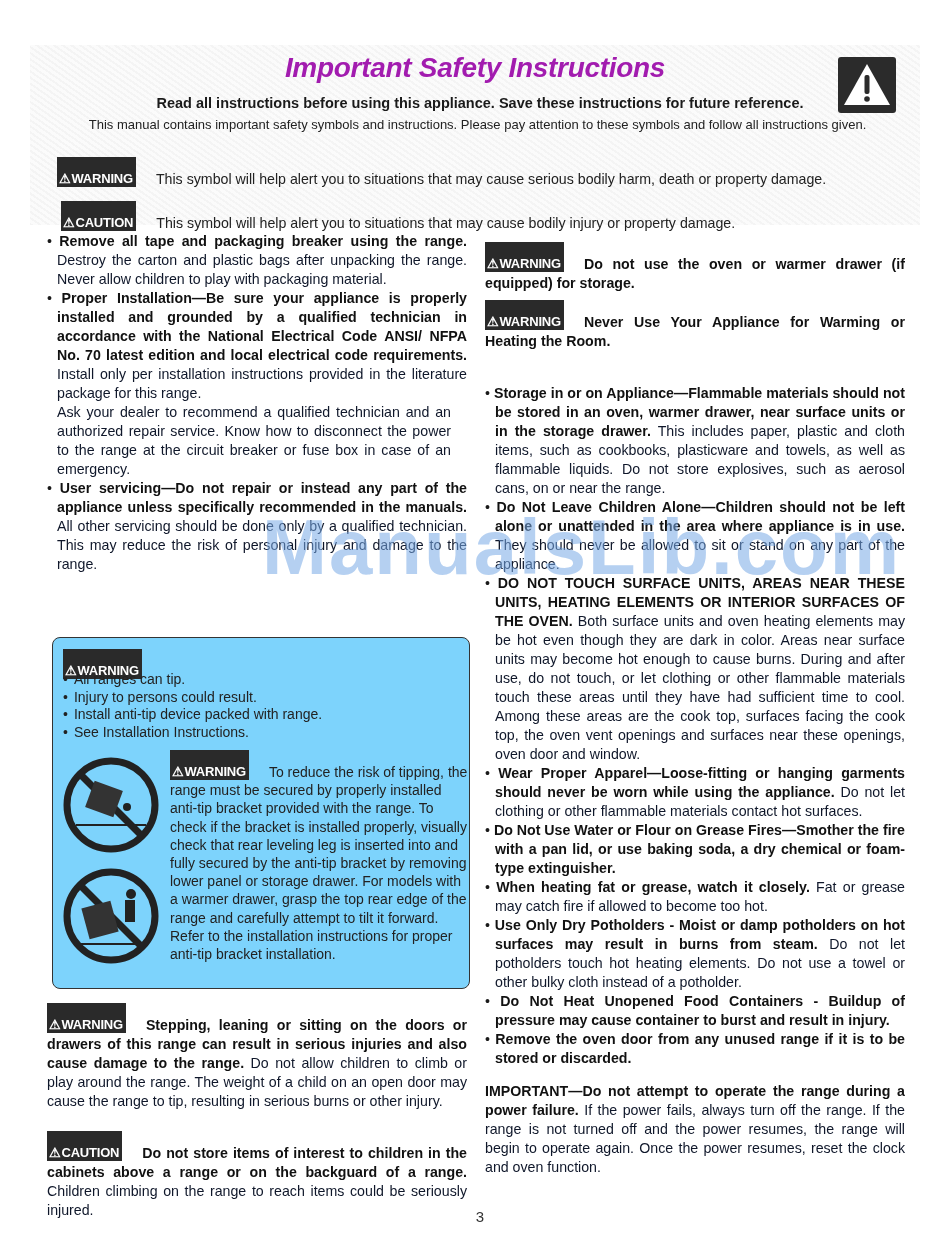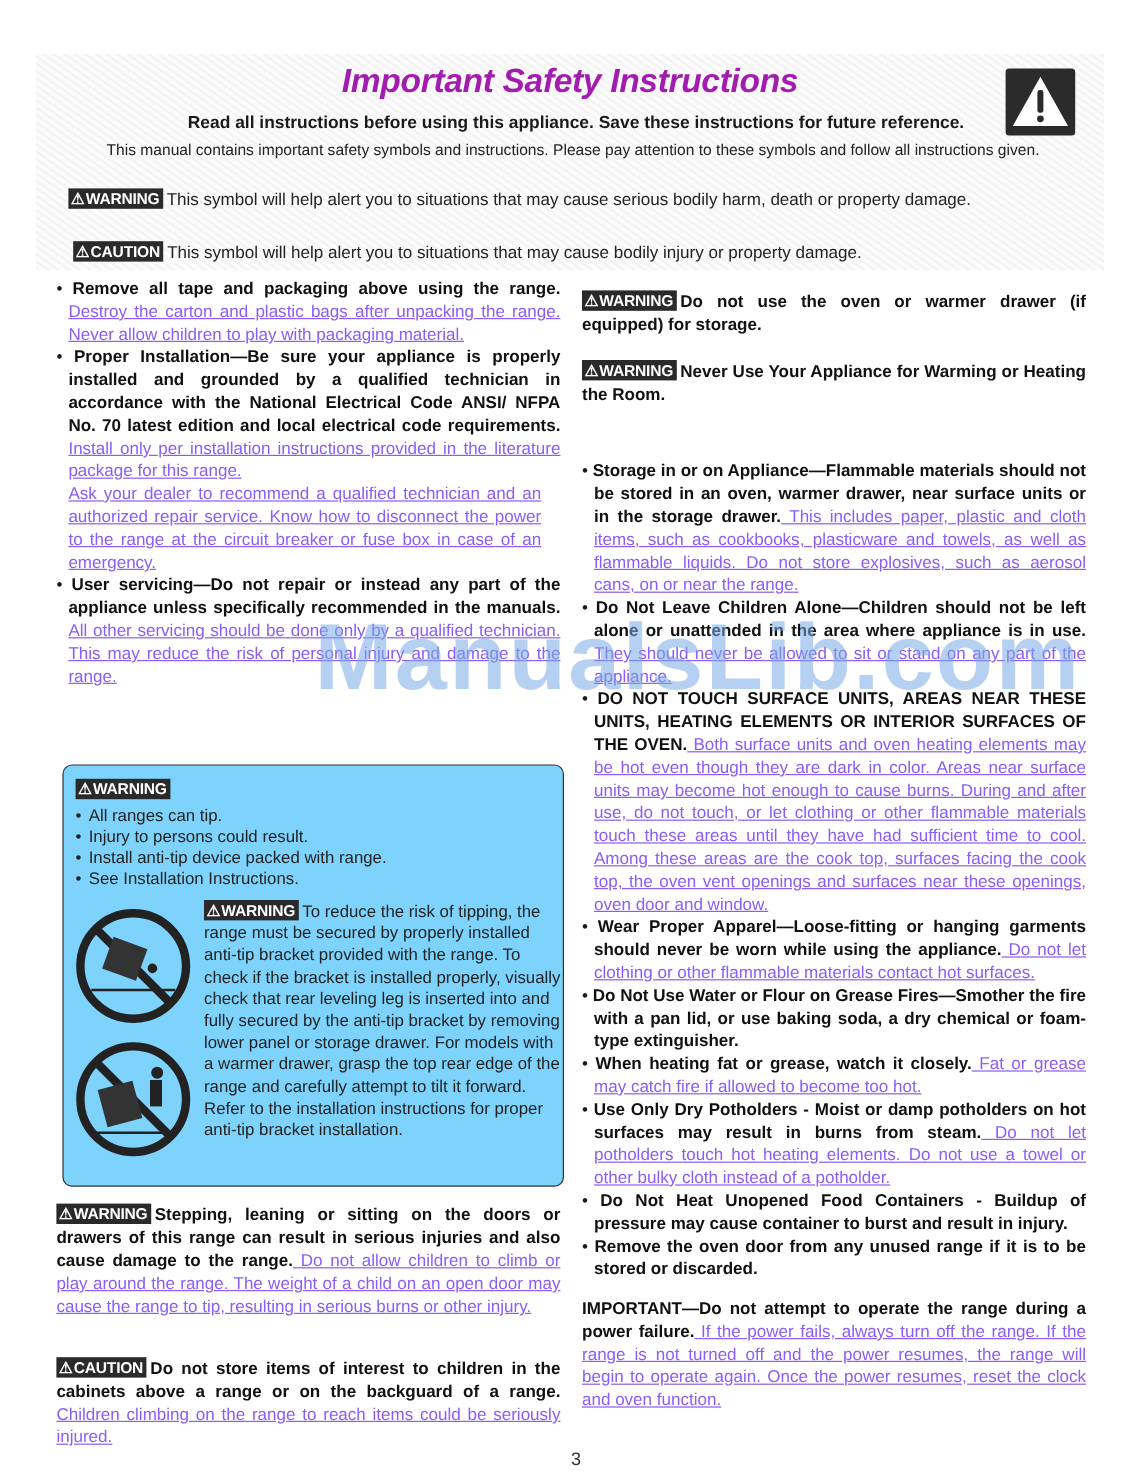--- a/index.html
+++ b/index.html
@@ -27,31 +27,31 @@
   .big-icon {
     position: absolute; left: 838px; top: 57px; width: 58px; height: 56px;
     background: #2b2b2b; border-radius: 3px;
   }
   .big-icon svg { width: 58px; height: 56px; display: block; }
   .sym-line {
     position: absolute; font-size: 14.2px; color: #222; white-space: nowrap;
   }
   .badge {
     display: inline-block; background: #2a2a2a; color: #fff;
-    font-weight: bold; font-size: 13px; padding: 1px 3px 0 2px; line-height: 16px;
-    vertical-align: 1px; margin-right: 3px; letter-spacing: -0.2px;
+    font-weight: bold; font-size: 13px; padding: 14px 3px 0 2px; line-height: 16px;
+    vertical-align: 1px; margin-right: 20px; letter-spacing: -0.2px;
   }
   .badge .tri { display: inline-block; margin-right: 1px; }
   .col {
     position: absolute; font-size: 14.2px; line-height: 19px; text-align: justify;
   }
   .col-left { left: 47px; width: 420px; top: 232px; }
   .bul { display: block; padding-left: 10px; text-indent: -10px; margin: 0; }
   b { font-weight: bold; color: #111; }
-  .n { color: #8b5cf6; text-decoration: underline; }
+  .n { color: #0f172a; }
   .para { margin: 0 16px 0 10px; }
   .warn-box {
     position: absolute; left: 52px; top: 637px; width: 416px; height: 350px;
     border: 1.5px solid #333; border-radius: 8px; background: #7dd3fc;
   }
   .warn-box .top-badge { position: absolute; left: 10px; top: 11px; }
   .warn-box ul {
     position: absolute; left: 10px; top: 33px; margin: 0; padding: 0;
     list-style: none; font-size: 14px; line-height: 17.5px; color: #222;
   }
@@ -85,21 +85,21 @@
 </div>
 
 <div class="sym-line" style="left:57px; top:157px;">
   <span class="badge"><span class="tri">⚠</span><span>WARNING</span></span><span>This symbol will help alert you to situations that may cause serious bodily harm, death or property damage.</span>
 </div>
 <div class="sym-line" style="left:61px; top:201px;">
   <span class="badge"><span class="tri">⚠</span><span>CAUTION</span></span><span>This symbol will help alert you to situations that may cause bodily injury or property damage.</span>
 </div>
 
 <div class="col col-left">
-  <p class="bul">• <b>Remove all tape and packaging above using the range.</b><span class="n"> Destroy the carton and plastic bags after unpacking the range. Never allow children to play with packaging material.</span></p>
+  <p class="bul">• <b>Remove all tape and packaging breaker using the range.</b><span class="n"> Destroy the carton and plastic bags after unpacking the range. Never allow children to play with packaging material.</span></p>
   <p class="bul">• <b>Proper Installation—Be sure your appliance is properly installed and grounded by a qualified technician in accordance with the National Electrical Code ANSI/ NFPA No. 70 latest edition and local electrical code requirements.</b><span class="n"> Install only per installation instructions provided in the literature package for this range.</span></p>
   <p class="para n">Ask your dealer to recommend a qualified technician and an authorized repair service. Know how to disconnect the power to the range at the circuit breaker or fuse box in case of an emergency.</p>
   <p class="bul">• <b>User servicing—Do not repair or instead any part of the appliance unless specifically recommended in the manuals.</b><span class="n"> All other servicing should be done only by a qualified technician. This may reduce the risk of personal injury and damage to the range.</span></p>
 </div>
 
 <div class="warn-box">
   <span class="badge top-badge"><span class="tri">⚠</span><span>WARNING</span></span>
   <ul>
     <li>All ranges can tip.</li>
     <li>Injury to persons could result.</li>

